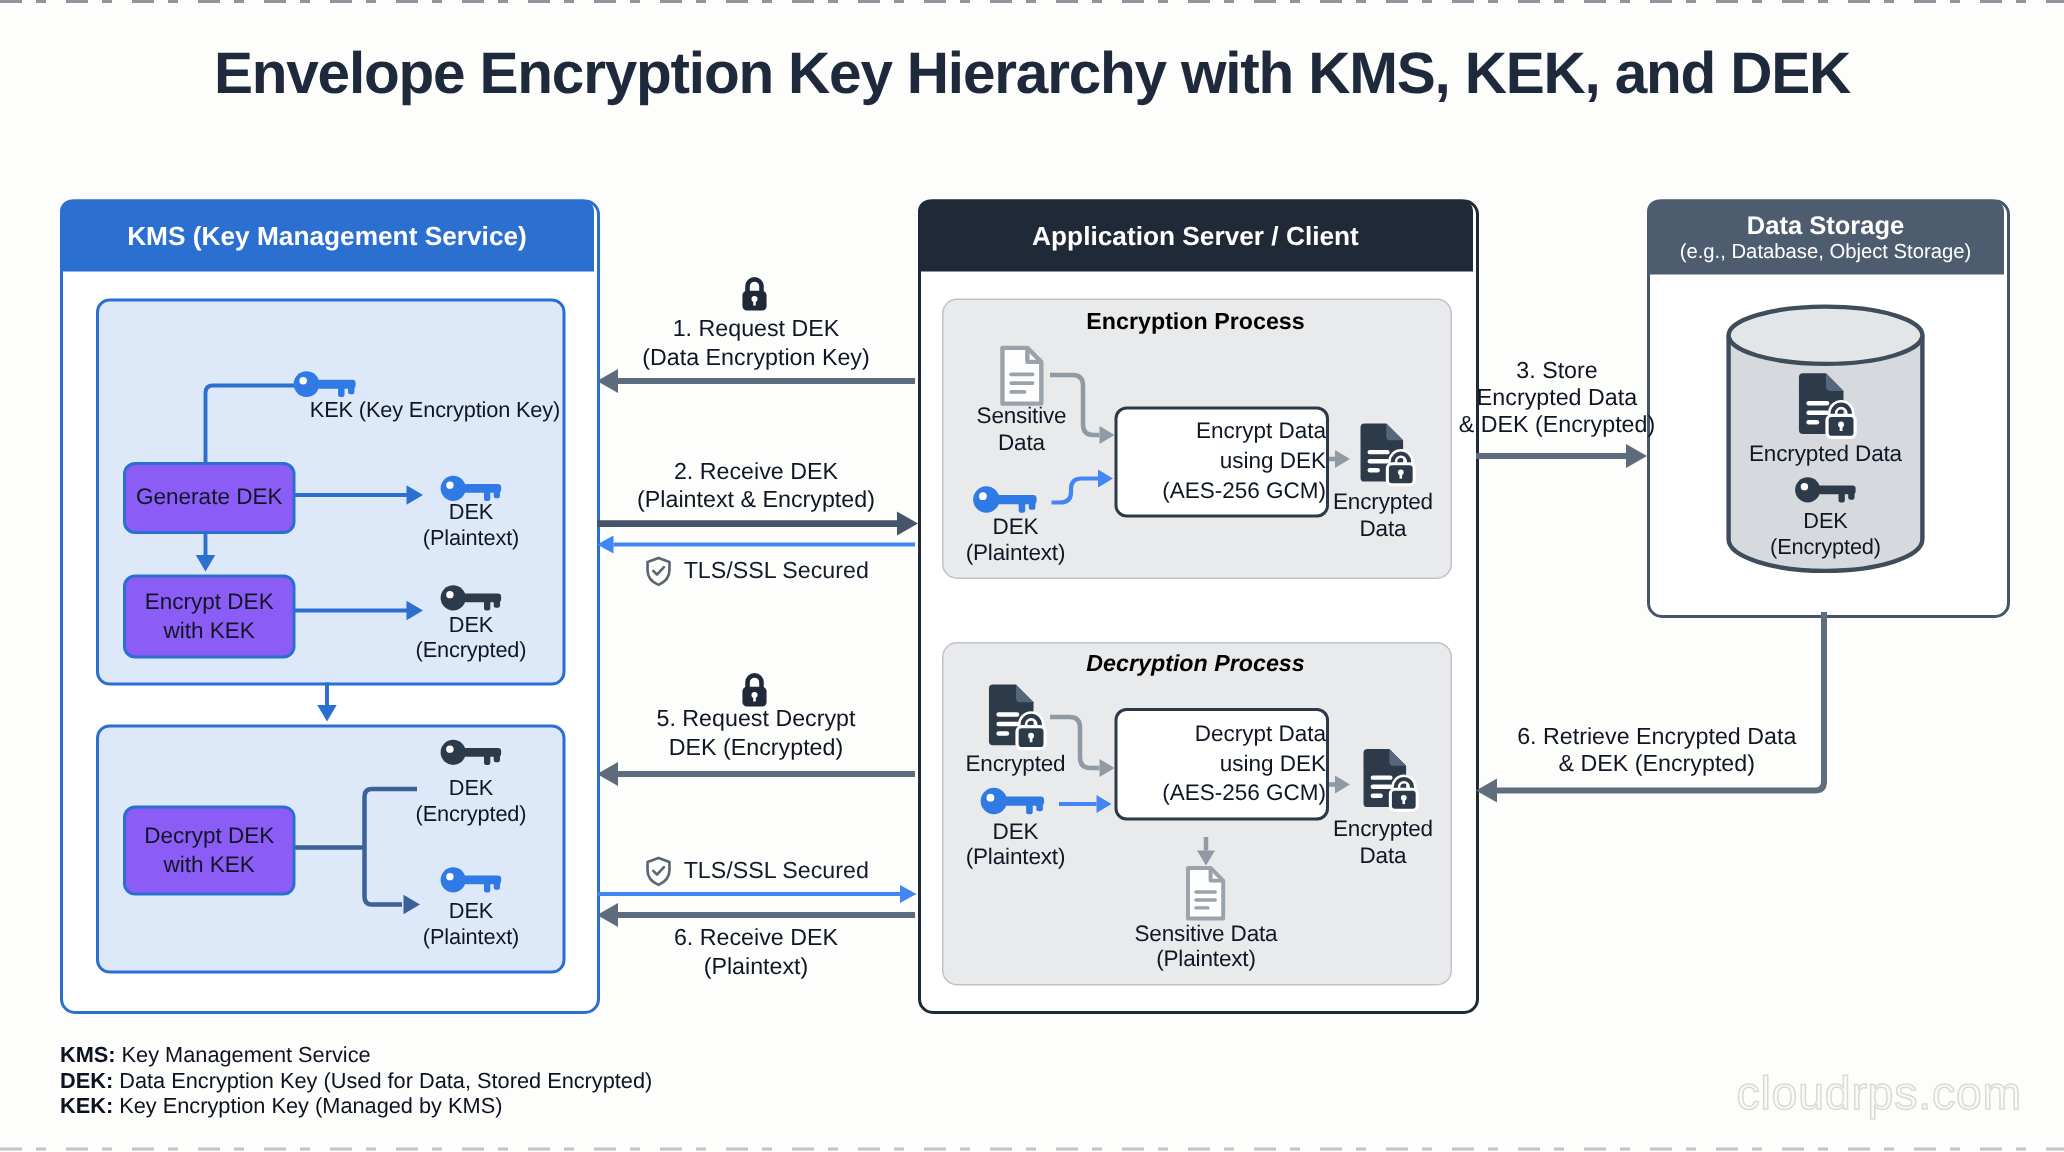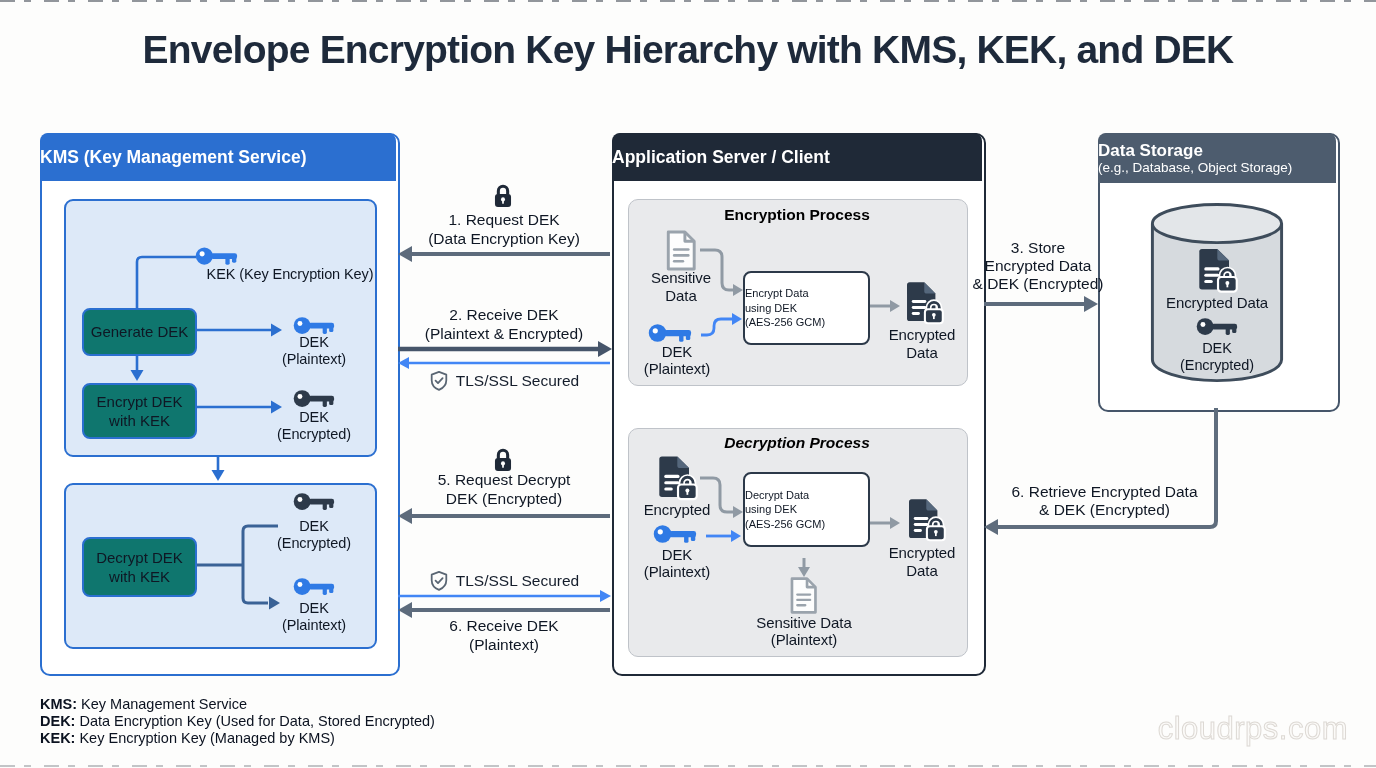--- a/index.html
+++ b/index.html
@@ -3,27 +3,27 @@
 <meta charset="utf-8">
 <style>
   html,body{margin:0;padding:0;}
   body{font-family:"Liberation Sans","DejaVu Sans",sans-serif;background:#fff;}
   #stage{position:relative;width:1376px;height:768px;background:#fdfdfc;overflow:hidden;}
   .edge{position:absolute;left:0;width:1376px;height:2px;
         background:repeating-linear-gradient(90deg,#3a414c 0 15px,transparent 15px 24px,#3a414c 24px 31px,transparent 31px 44px);}
   .title{position:absolute;left:0;right:0;top:28px;text-align:center;font-size:39px;font-weight:bold;
          color:#1e2a3b;letter-spacing:-0.8px;}
   .bigbox{position:absolute;background:#fff;border-radius:10px;}
-  .hdr{position:absolute;left:0;right:0;top:0;display:flex;flex-direction:column;align-items:flex-start;justify-content:center;
+  .hdr{position:absolute;left:0;right:0;top:0;display:flex;flex-direction:column;align-items:center;justify-content:center;
        color:#fff;font-weight:bold;border-radius:8px 8px 0 0;}
   .innerblue{position:absolute;background:#dde9f8;border:2px solid #2b6fd0;border-radius:9px;}
-  .wbox{position:absolute;background:#0f766e;border:2px solid #2b6fd0;border-radius:8px;display:flex;flex-direction:column;
+  .wbox{position:absolute;background:#8b5cf6;border:2px solid #2b6fd0;border-radius:8px;display:flex;flex-direction:column;
         align-items:center;justify-content:center;text-align:center;font-size:15px;color:#0f1724;line-height:1.3;}
   .pbox{position:absolute;background:#fff;border:2px solid #2c3949;border-radius:8px;display:flex;flex-direction:column;
-        align-items:flex-start;justify-content:center;text-align:center;font-size:11px;color:#0f1724;line-height:1.32;}
+        align-items:flex-end;justify-content:center;text-align:center;font-size:15px;color:#0f1724;line-height:1.32;padding-left:16px;}
   .panel{position:absolute;background:#e9eaec;border:1.5px solid #bfc3c9;border-radius:10px;}
   .t{position:absolute;text-align:center;color:#0f1724;font-size:14.5px;line-height:1.12;letter-spacing:-0.1px;}
   .t15{font-size:15px;}
   .step{position:absolute;text-align:center;color:#0f1724;font-size:15.5px;line-height:1.15;}
   .ptitle{position:absolute;text-align:center;font-size:15.5px;font-weight:bold;color:#000000;}
   .tlsrow{position:absolute;display:flex;align-items:center;justify-content:center;gap:7px;
           font-size:15.5px;color:#141d2b;}
   .legend{position:absolute;left:40px;top:696px;font-size:14.5px;color:#0b1220;line-height:17px;}
   .legend b{font-weight:bold;}
   .legend .lt{margin-left:4px;}

